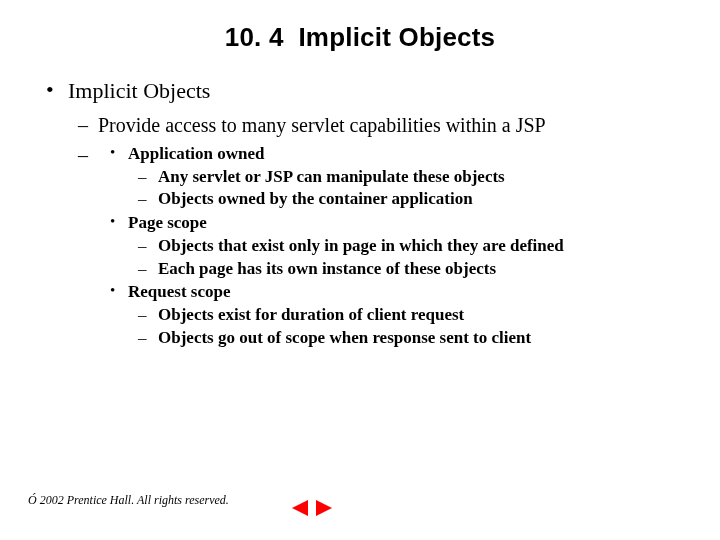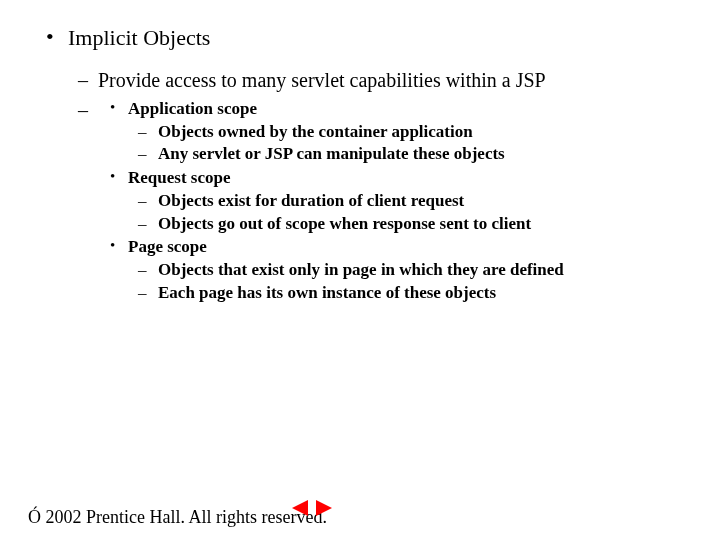--- a/index.html
+++ b/index.html
@@ -32,80 +32,84 @@
     line-height: 1.28;
   }
   ul { list-style: none; margin: 0; padding: 0; }
   li { margin: 0; padding: 0; }
 
   
   .lvl1 > li { padding-left: 28px; position: relative; font-size: 22px; margin-bottom: 6px; }
   .lvl1 > li::before { content: "•"; position: absolute; left: 6px; top: -1px; font-size: 22px; }
 
   
-  .lvl2 { margin-top: 16px; }
+  .lvl2 { margin-top: 8px; }
   .lvl2 > li { padding-left: 30px; position: relative; font-size: 20px; margin-bottom: 2px; }
   .lvl2 > li::before { content: "–"; position: absolute; left: 10px; top: 0; }
 
   
   .lvl3 { margin-top: 4px; }
   .lvl3 > li { padding-left: 30px; position: relative; font-size: 17px; font-weight: bold; margin-bottom: 2px; }
   .lvl3 > li::before { content: "•"; position: absolute; left: 12px; top: 0; font-size: 15px; font-weight: normal; }
 
   
   .lvl4 { margin-top: 1px; }
   .lvl4 > li { padding-left: 30px; position: relative; font-size: 17px; font-weight: bold; margin-bottom: 1px; }
   .lvl4 > li::before { content: "–"; position: absolute; left: 10px; top: 0; font-weight: normal; }
 
   .footer {
     position: absolute;
     left: 28px;
-    bottom: 12px;
-    font-size: 18px;
+    bottom: 32px;
+    font-size: 12px;
     font-family: "Times New Roman", Times, serif;
+    font-style: italic;
   }
   .nav {
     position: absolute;
     left: 290px;
     bottom: 18px;
   }
   .nav svg { display: inline-block; }
 </style>
 </head>
 <body>
 <div class="slide">
 
+  <div class="title">
+    <span>10. 4</span>&nbsp;&nbsp;<span>Implicit Objects</span>
+  </div>
 
   <div class="body">
     <ul class="lvl1">
       <li>
         <span>Implicit Objects</span>
         <ul class="lvl2">
           <li><span>Provide access to many servlet capabilities within a JSP</span></li>
           <li>
             <ul class="lvl3">
               <li>
-                <span>Application scope</span>
+                <span>Application owned</span>
                 <ul class="lvl4">
+                  <li><span>Any servlet or JSP can manipulate these objects</span></li>
                   <li><span>Objects owned by the container application</span></li>
-                  <li><span>Any servlet or JSP can manipulate these objects</span></li>
+                </ul>
+              </li>
+              <li>
+                <span>Page scope</span>
+                <ul class="lvl4">
+                  <li><span>Objects that exist only in page in which they are defined</span></li>
+                  <li><span>Each page has its own instance of these objects</span></li>
                 </ul>
               </li>
               <li>
                 <span>Request scope</span>
                 <ul class="lvl4">
                   <li><span>Objects exist for duration of client request</span></li>
                   <li><span>Objects go out of scope when response sent to client</span></li>
-                </ul>
-              </li>
-              <li>
-                <span>Page scope</span>
-                <ul class="lvl4">
-                  <li><span>Objects that exist only in page in which they are defined</span></li>
-                  <li><span>Each page has its own instance of these objects</span></li>
                 </ul>
               </li>
             </ul>
           </li>
         </ul>
       </li>
     </ul>
   </div>
 
   <div class="footer">

